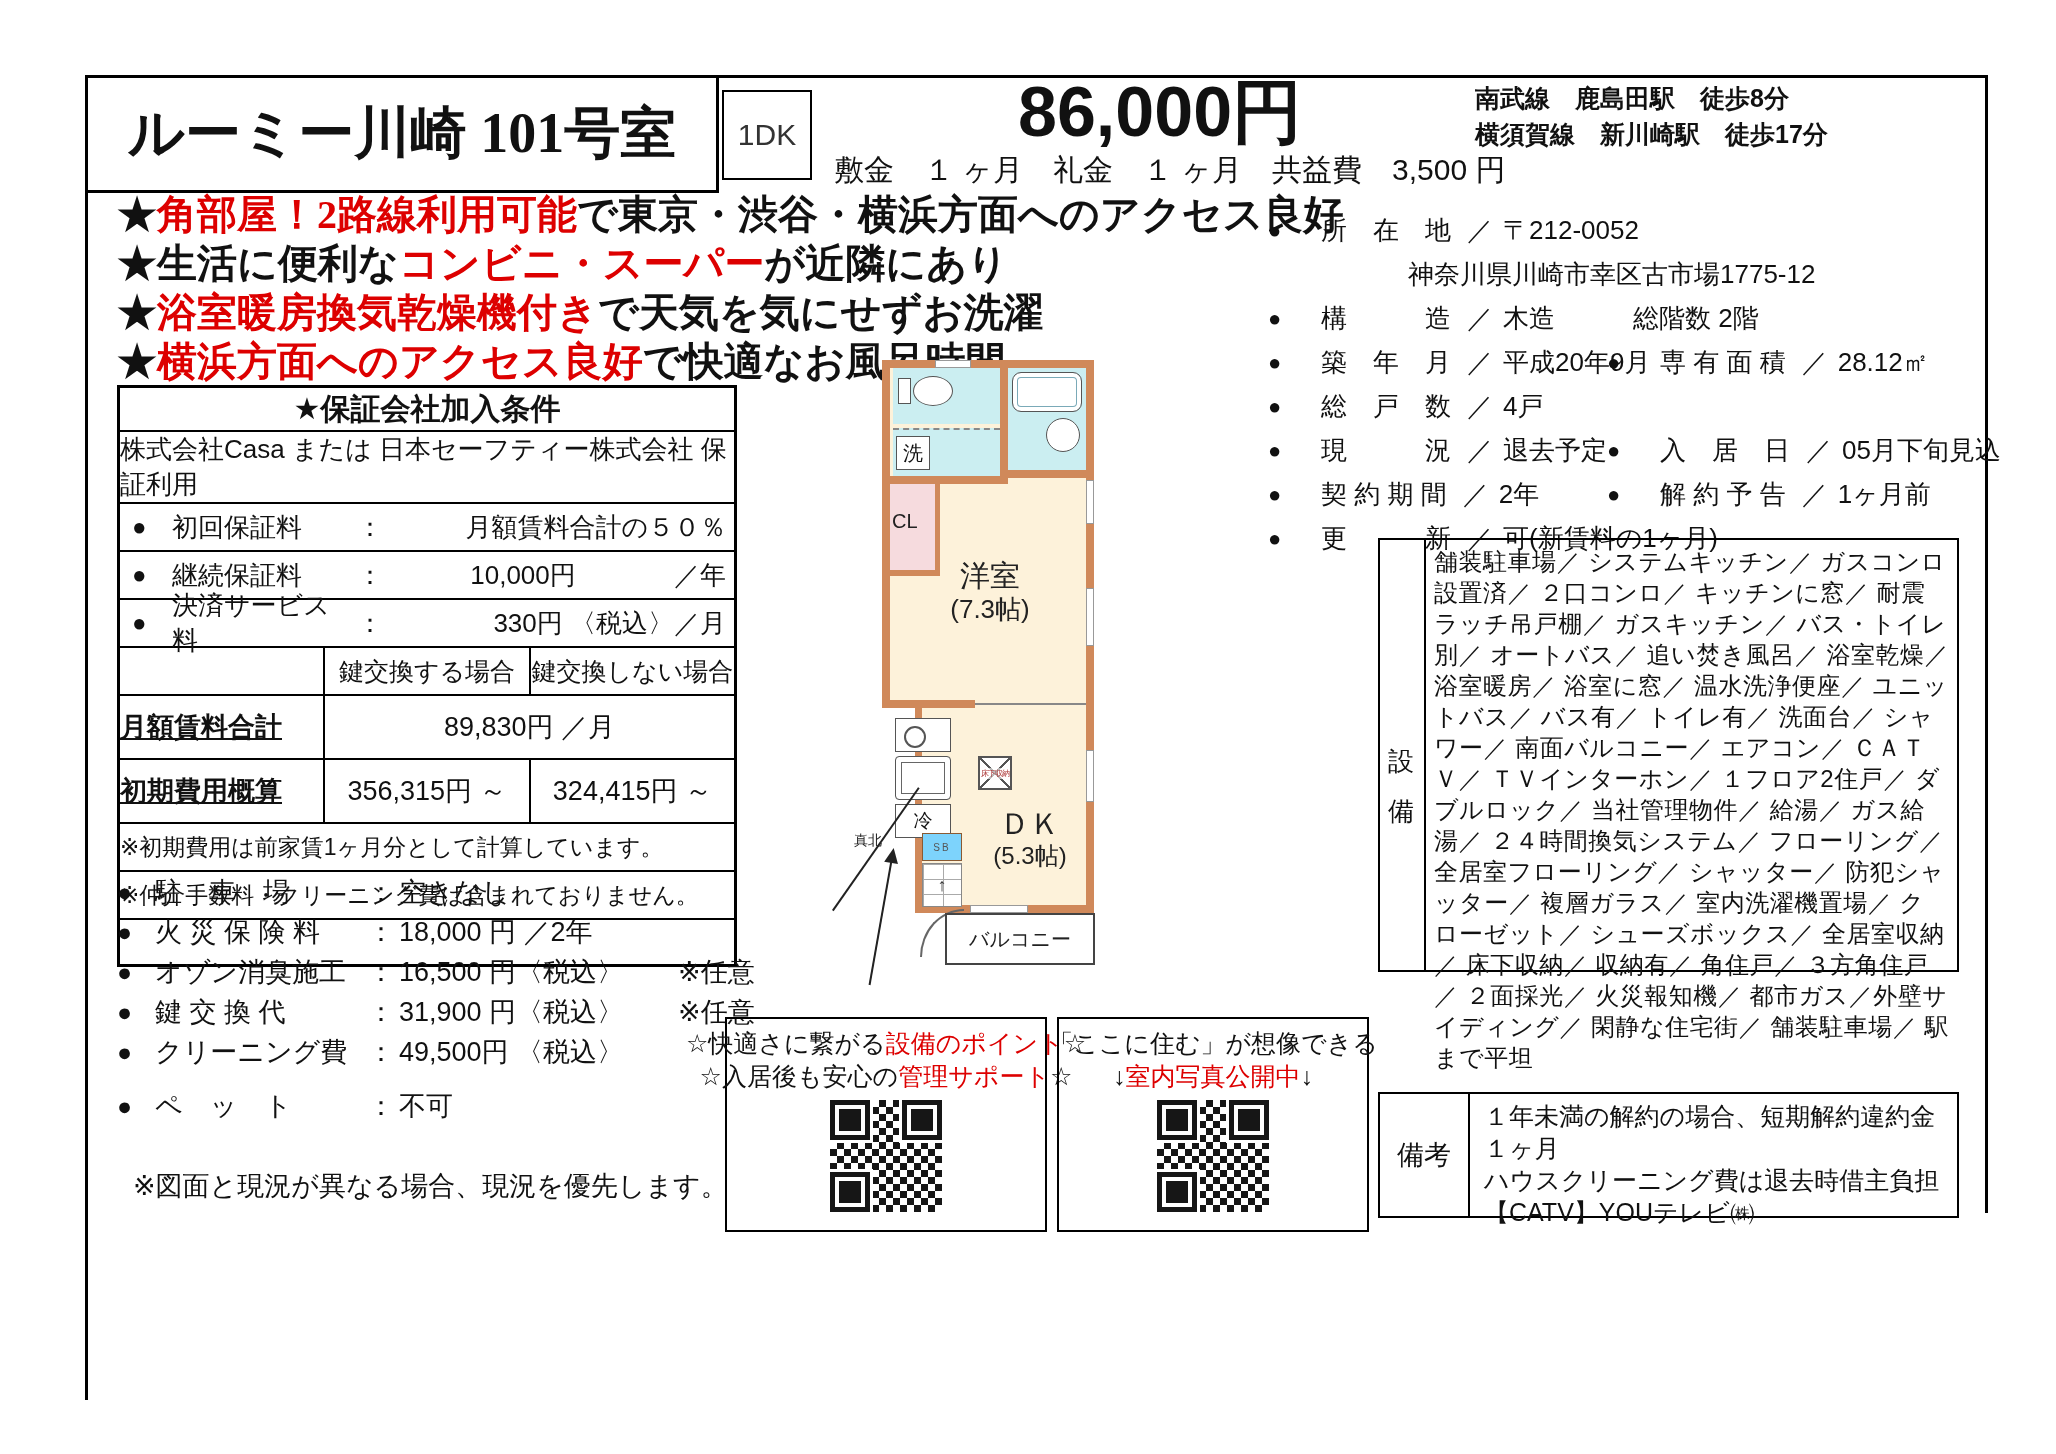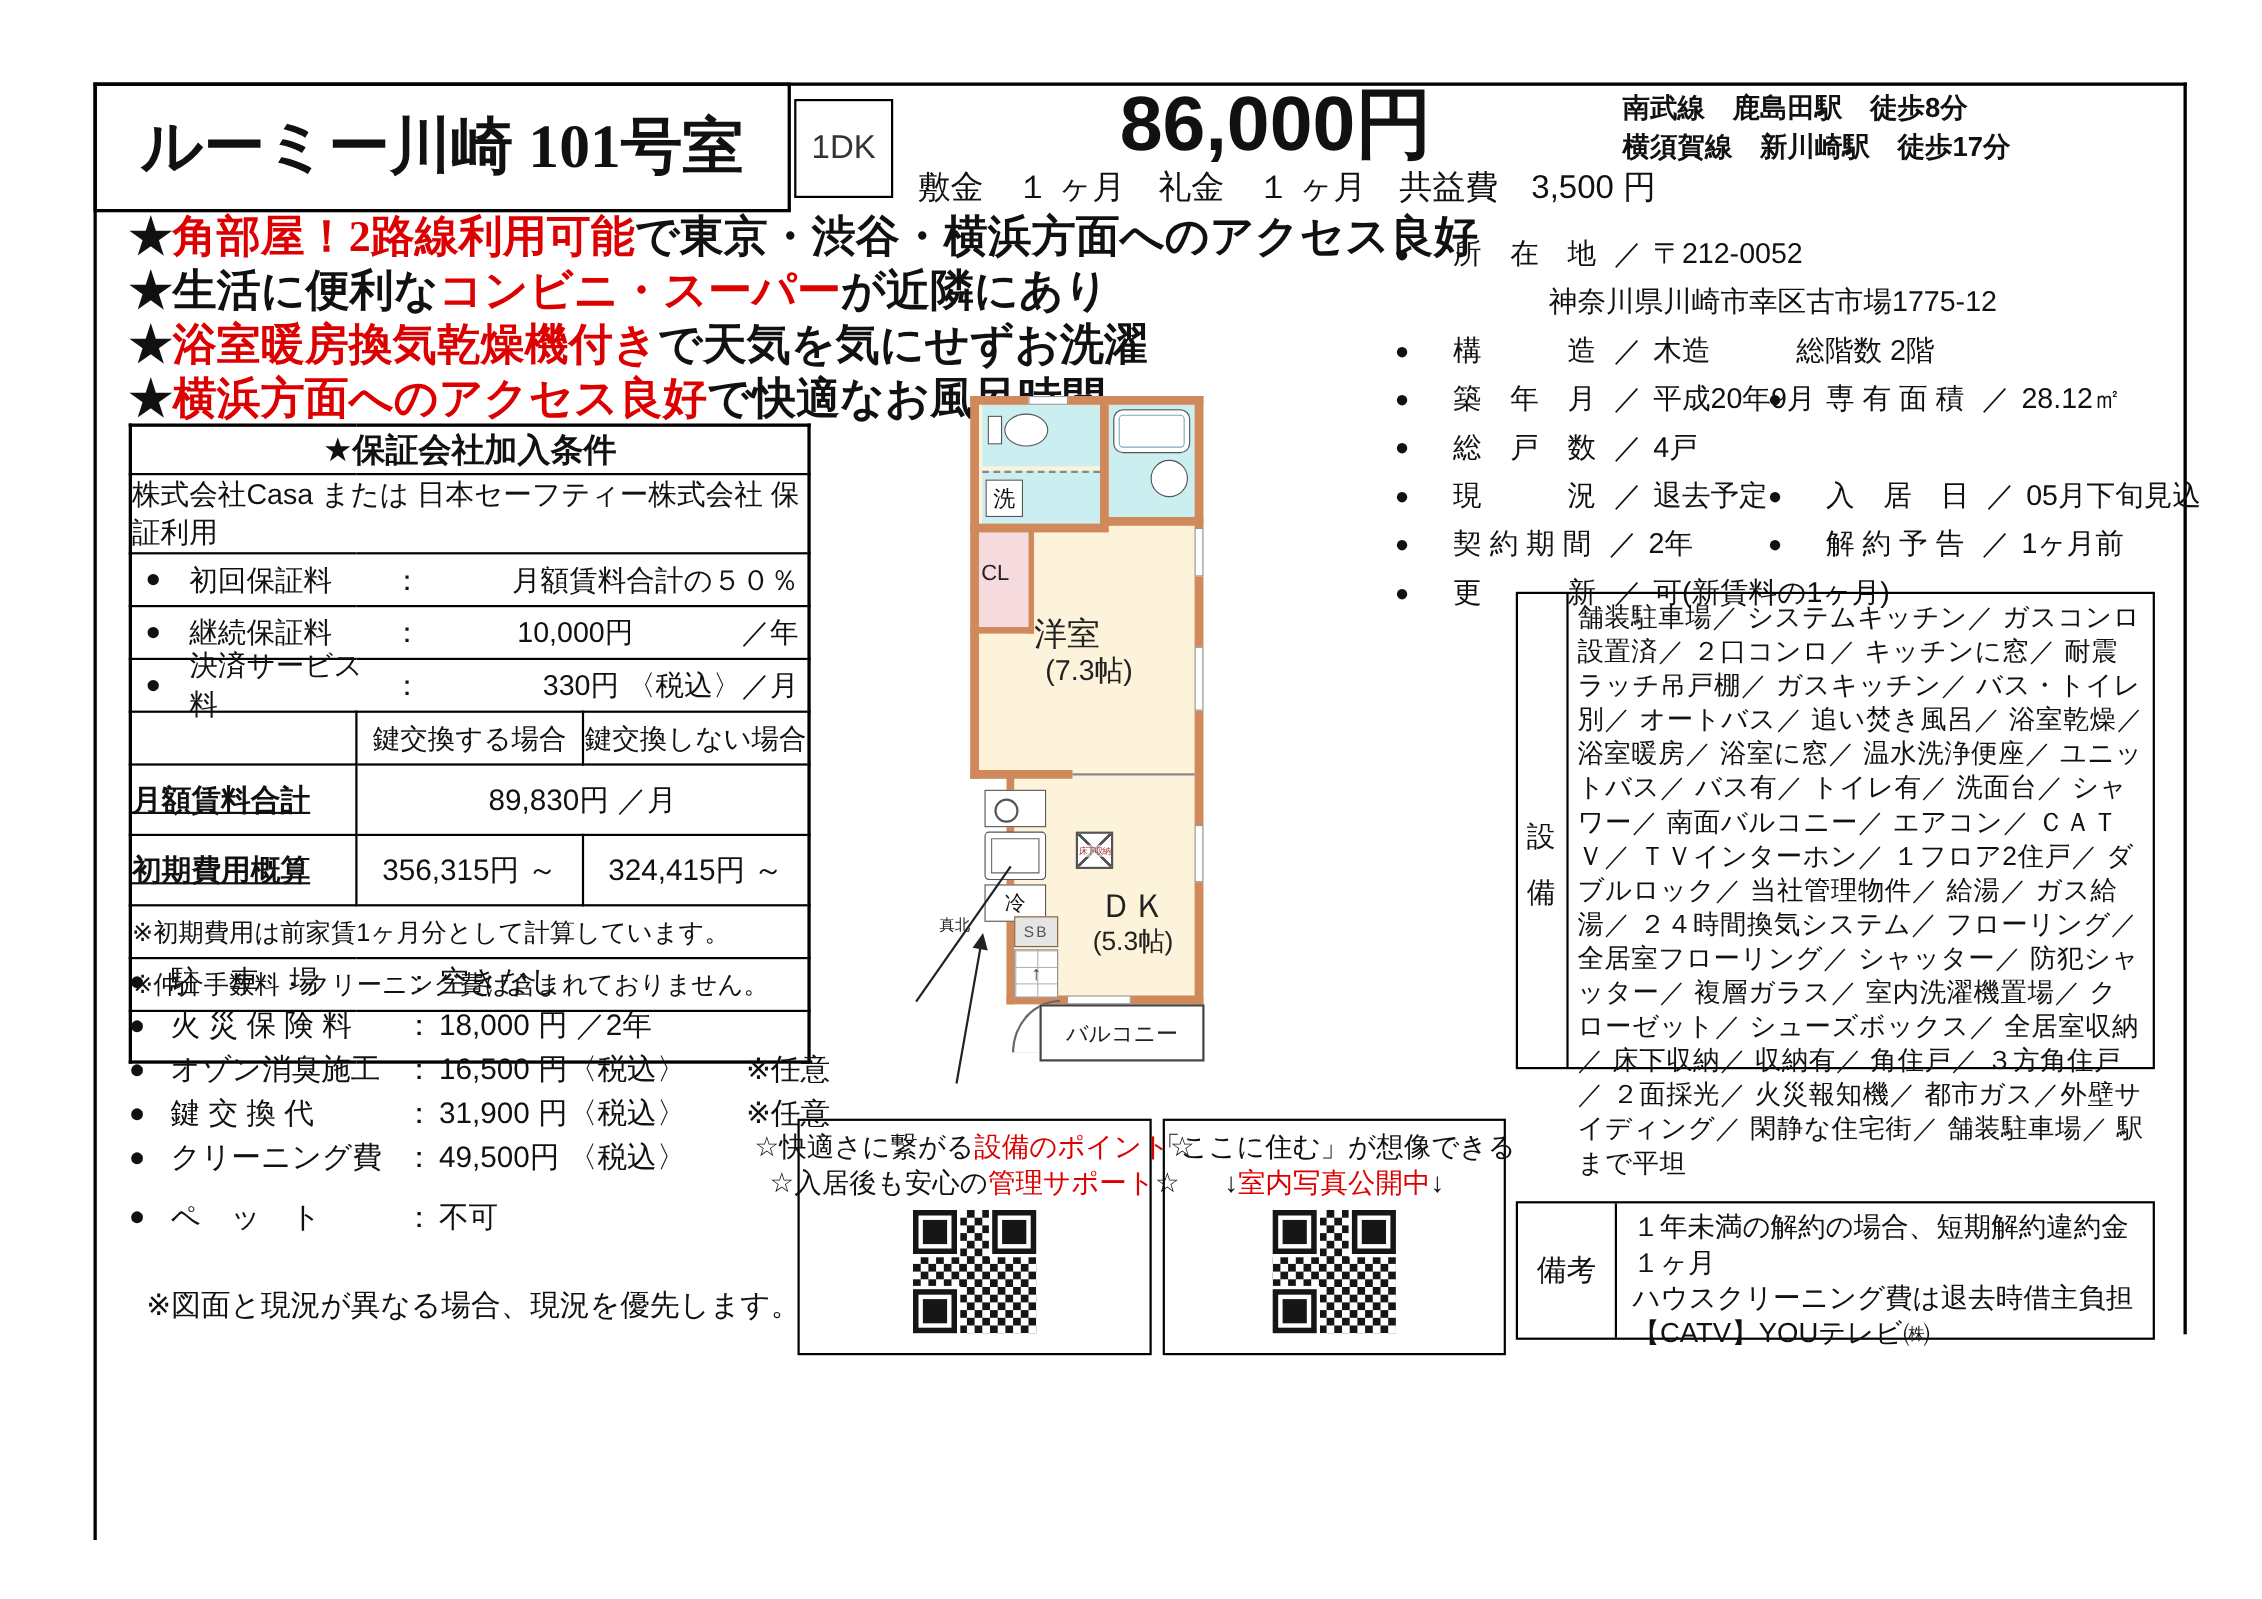--- a/index.html
+++ b/index.html
@@ -107,34 +107,34 @@
   .fixture{background:#fff;border:1px solid #555;}
   .toilet-tank{left:58px;top:26px;width:13px;height:26px;}
   .toilet-bowl{left:73px;top:24px;width:40px;height:30px;border-radius:50%;}
   .tub{left:172px;top:20px;width:70px;height:40px;border-radius:9px;box-shadow:inset 0 0 0 4px #fff,inset 0 0 0 5px #7aaab8;}
   .bsink{left:206px;top:66px;width:34px;height:34px;border-radius:50%;}
   .washbox{left:56px;top:84px;width:34px;height:34px;display:flex;align-items:center;justify-content:center;font-size:20px;}
   .stove{left:55px;top:366px;width:56px;height:34px;}
   .stove::after{content:"";position:absolute;left:8px;top:7px;width:18px;height:18px;border:2px solid #555;border-radius:50%;}
   .ksink{left:55px;top:404px;width:56px;height:44px;box-shadow:inset 0 0 0 5px #fff,inset 0 0 0 6px #666;border-radius:4px;}
   .fridge{left:55px;top:452px;width:56px;height:34px;display:flex;align-items:center;justify-content:center;font-size:19px;}
-  .sb{left:82px;top:481px;width:40px;height:28px;background:#e5e5e5;border:1px solid #8a5a33;display:flex;align-items:center;justify-content:center;font-size:14px;color:#555;letter-spacing:2px;}
+  .sb{left:82px;top:481px;width:40px;height:28px;background:#7dd3fc;border:1px solid #8a5a33;display:flex;align-items:center;justify-content:center;font-size:10px;color:#555;letter-spacing:2px;}
   .genkan{left:82px;top:511px;width:40px;height:44px;background:#fff;border:1px solid #888;
      background-image:linear-gradient(#aaa 1px,transparent 1px),linear-gradient(90deg,#aaa 1px,transparent 1px);
      background-size:20px 15px;display:flex;align-items:center;justify-content:center;font-size:18px;color:#333;}
   .entry-arc{left:80px;top:557px;width:44px;height:48px;border-left:2px solid #666;border-top:2px solid #666;border-top-left-radius:100%;}
   .storage{left:138px;top:404px;width:34px;height:34px;background:#fff;border:2px solid #555;
      background-image:linear-gradient(45deg,transparent 47%,#555 47%,#555 53%,transparent 53%),
                       linear-gradient(-45deg,transparent 47%,#555 47%,#555 53%,transparent 53%);
      display:flex;align-items:center;justify-content:center;}
   .storage span{font-size:8px;color:#a33;letter-spacing:-1px;background:rgba(255,255,255,.6);}
   .balcony{left:105px;top:561px;width:150px;height:52px;background:#fff;border:2px solid #444;
      display:flex;align-items:center;justify-content:center;font-size:20px;color:#222;}
   .fp-label{color:#222;white-space:nowrap;}
-  .room1-label{left:100px;top:204px;width:100px;text-align:left;font-size:30px;}
+  .room1-label{left:100px;top:204px;width:100px;text-align:center;font-size:30px;}
   .room1-size{left:90px;top:240px;width:120px;text-align:center;font-size:26px;}
   .room2-label{left:150px;top:452px;width:80px;text-align:center;font-size:30px;}
   .room2-size{left:130px;top:488px;width:120px;text-align:center;font-size:24px;}
   .cl-label{left:52px;top:158px;font-size:20px;}
   .north-label{left:14px;top:480px;font-size:14px;}
   .north-line{left:-8px;top:558px;width:150px;height:2px;background:#222;transform:rotate(-55deg);transform-origin:left top;}
   .north-arrow{left:40px;top:502px;width:2px;height:132px;background:#222;transform:rotate(10deg);}
   .north-arrow::before{content:"";position:absolute;top:-14px;left:-6px;border:7px solid transparent;border-bottom:15px solid #222;}
 </style>
 </head>

